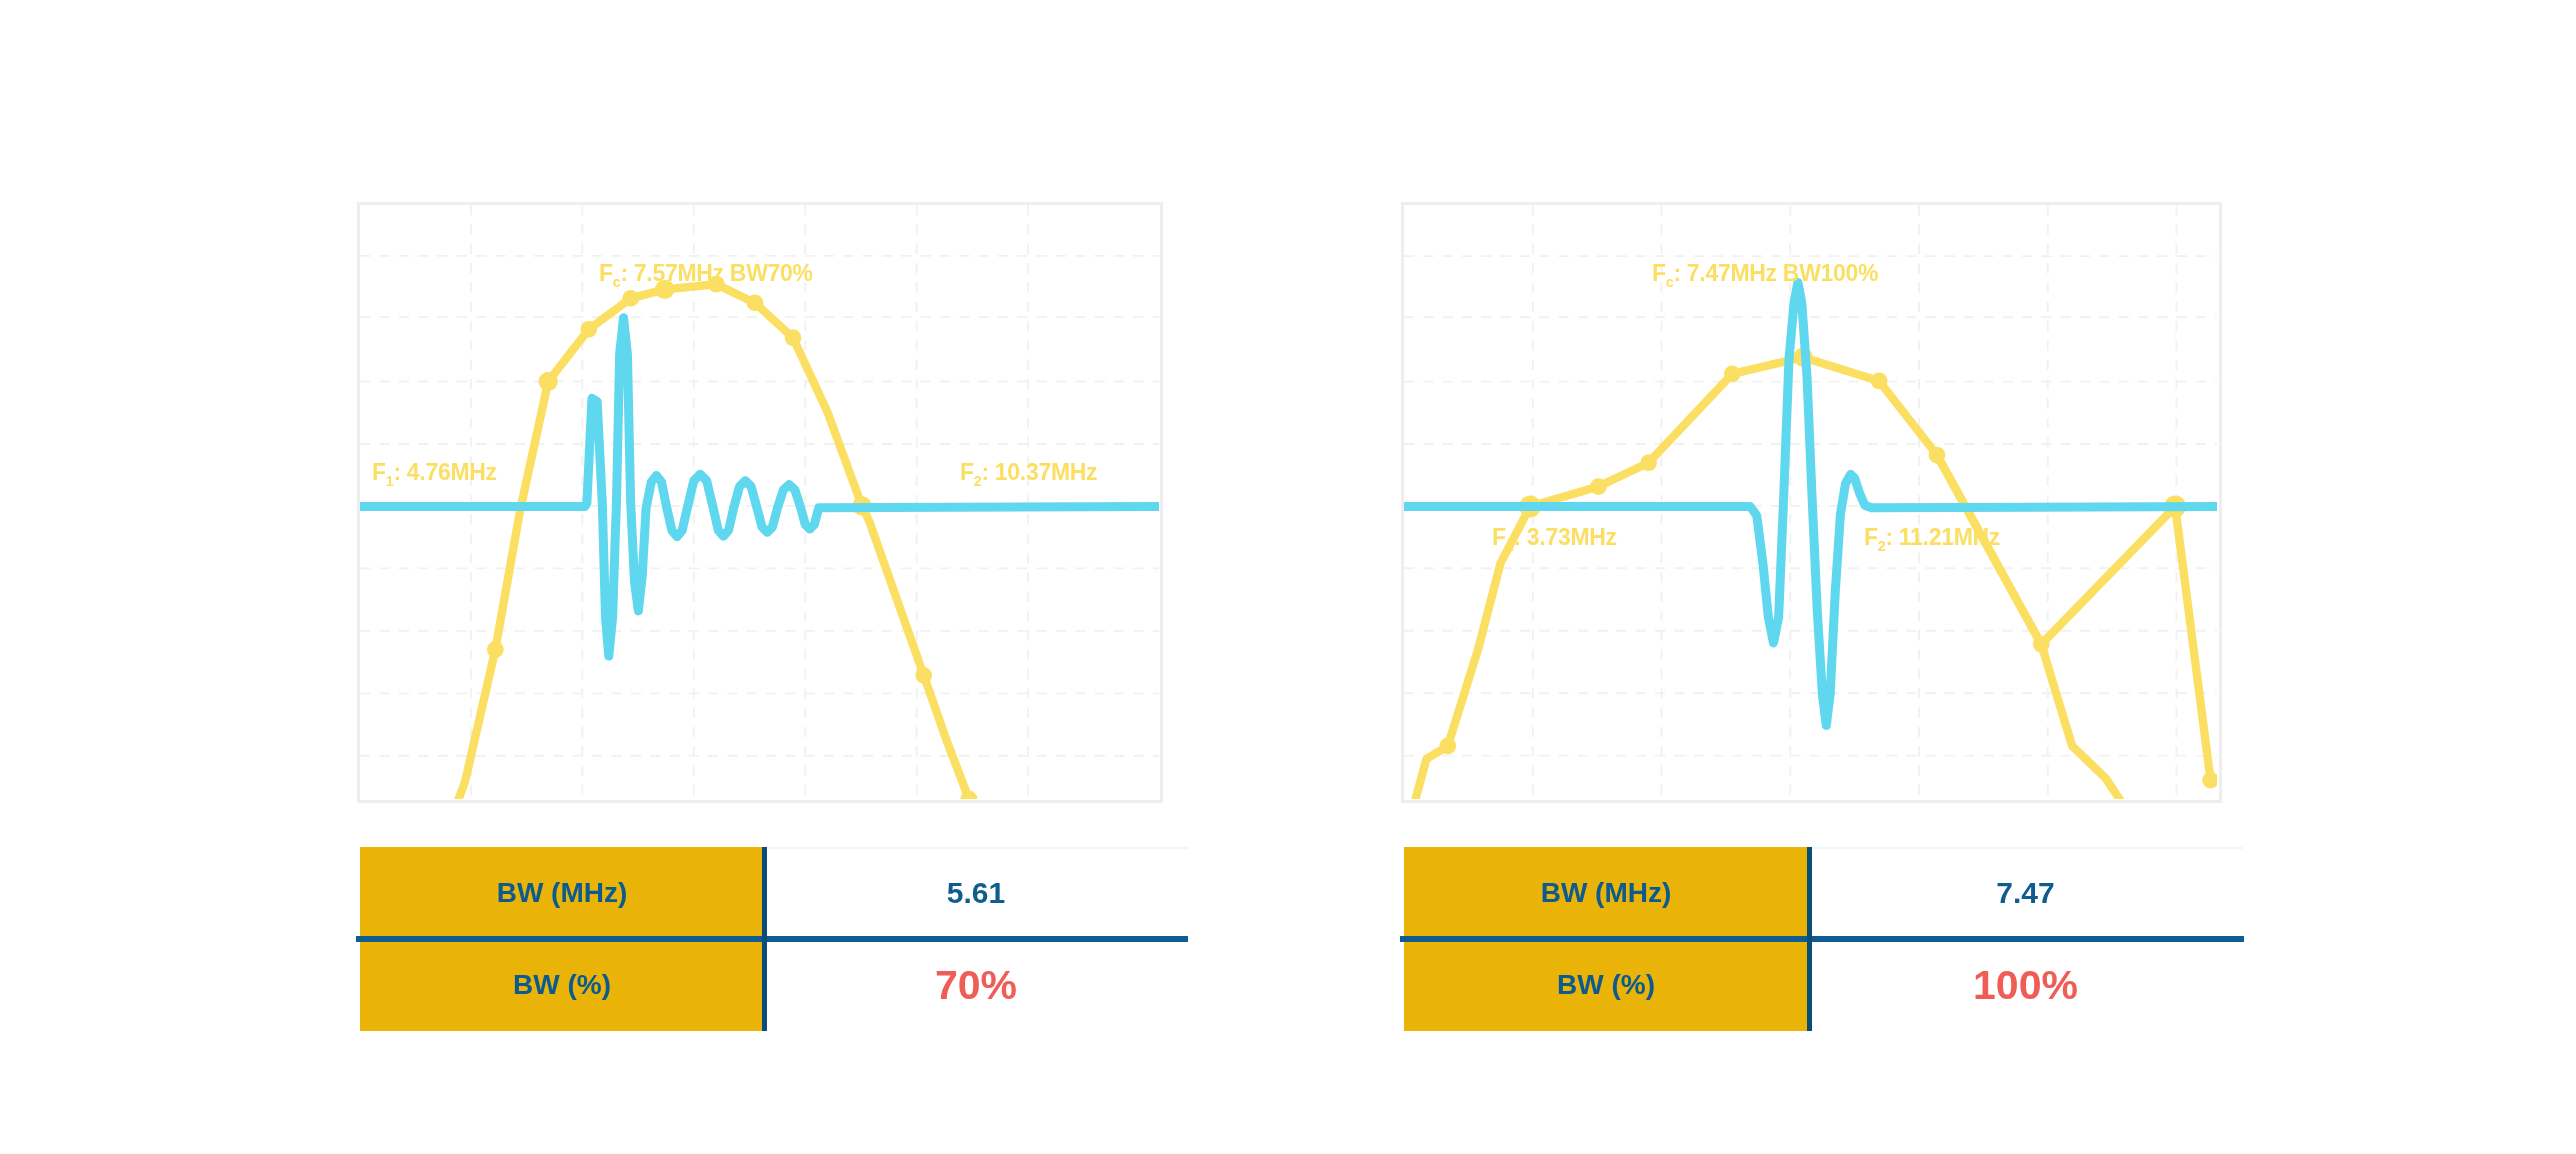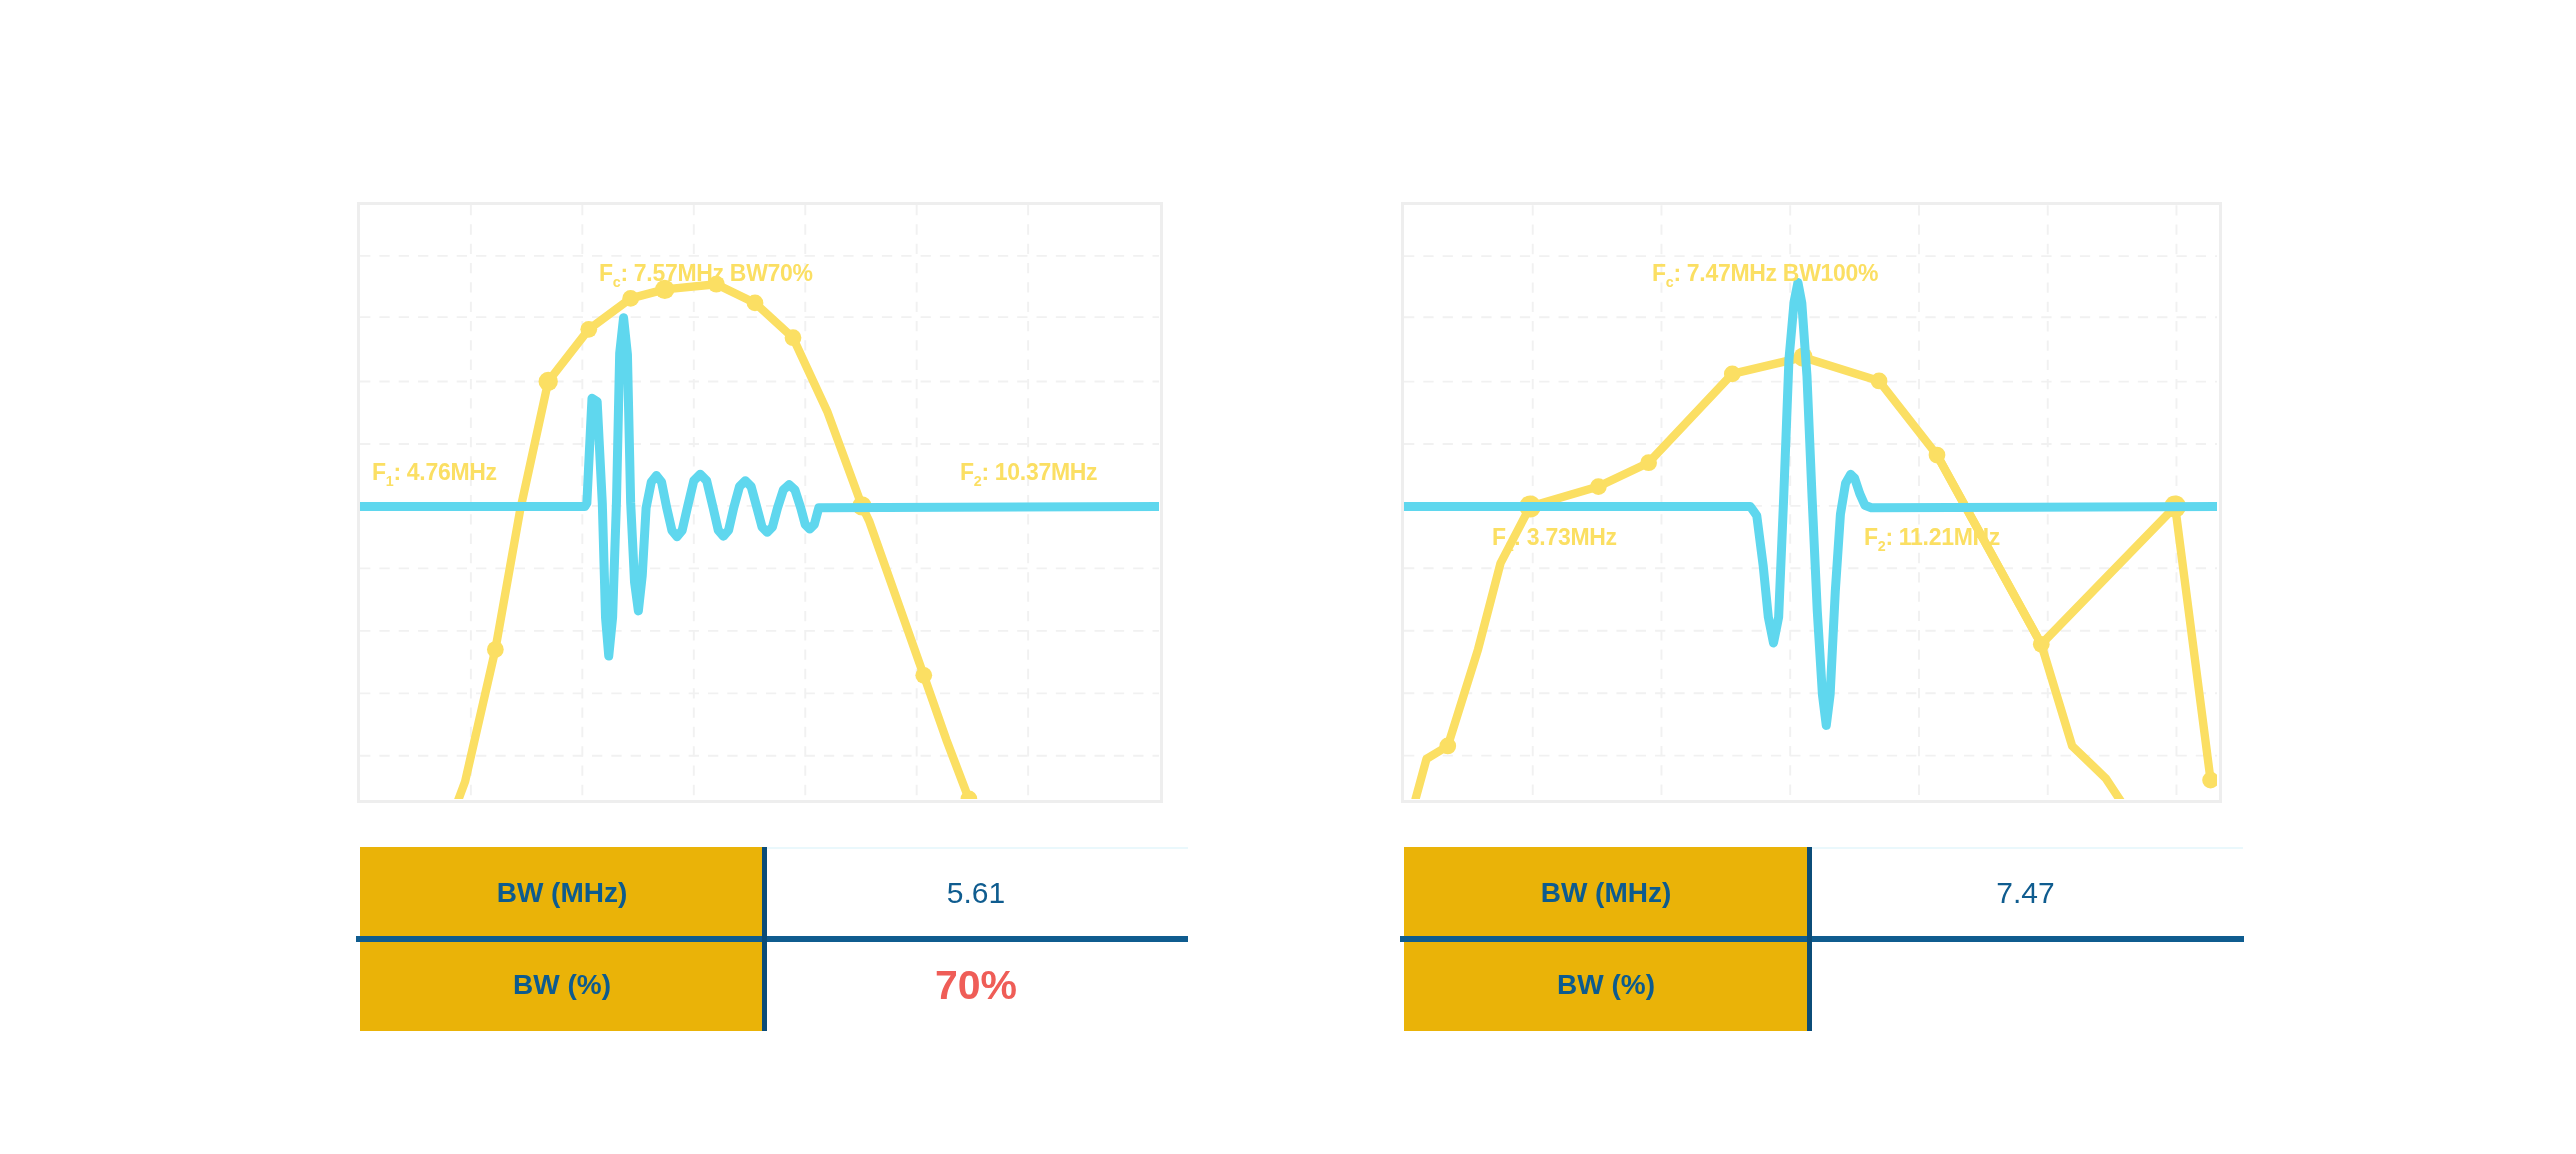--- a/index.html
+++ b/index.html
@@ -17,21 +17,21 @@
   
   .bw-table{position:absolute;}
   .bw-table .row{display:flex;align-items:stretch;}
   .bw-table .hcell{background:#eab308;color:#0d5b8e;font-weight:bold;
                    display:flex;align-items:center;justify-content:center;}
   .bw-table .vcell{background:#ffffff;display:flex;align-items:center;
                    justify-content:center;}
   .divider-h{position:absolute;background:#0f5c8f;}
   .divider-v{position:absolute;background:#0b4c78;}
   .topline{position:absolute;background:#eaf8fc;}
-  .val-mhz{color:#0f5c8f;font-weight:normal;font-size:30px;}
+  .val-mhz{color:#0f5c8f;font-weight:bold;font-size:30px;}
   .val-pct{color:#ef5d57;font-weight:bold;font-size:41px;}
   .hcell-label{font-size:28px;font-weight:bold;letter-spacing:0px;}
 </style>
 </head>
 <body>
 
 <div class="panel" style="left:0;top:0;width:1288px;height:1154px;text-align:right;">
 
   <div class="plot-frame" style="left:357px;top:202px;width:806px;height:601px;">
     <svg class="plot-svg" width="799" height="594" viewBox="0 0 1240 922">
@@ -196,19 +196,22 @@
       </div>
       <div class="vcell" style="width:435px;">
         <span class="val-mhz">7.47</span>
       </div>
     </div>
 
     <div class="row" style="height:92px;">
       <div class="hcell" style="width:404px;">
         <span class="hcell-label">BW (%)</span>
       </div>
+      <div class="vcell" style="width:435px;">
+        <span class="val-pct">100%</span>
+      </div>
     </div>
 
     <div class="divider-h" style="left:-3.9px;top:89px;width:844px;height:5.8px;"></div>
     <div class="divider-v" style="left:403px;top:0;width:4.5px;height:184px;"></div>
   </div>
 </div>
 
 
 </body></html>

